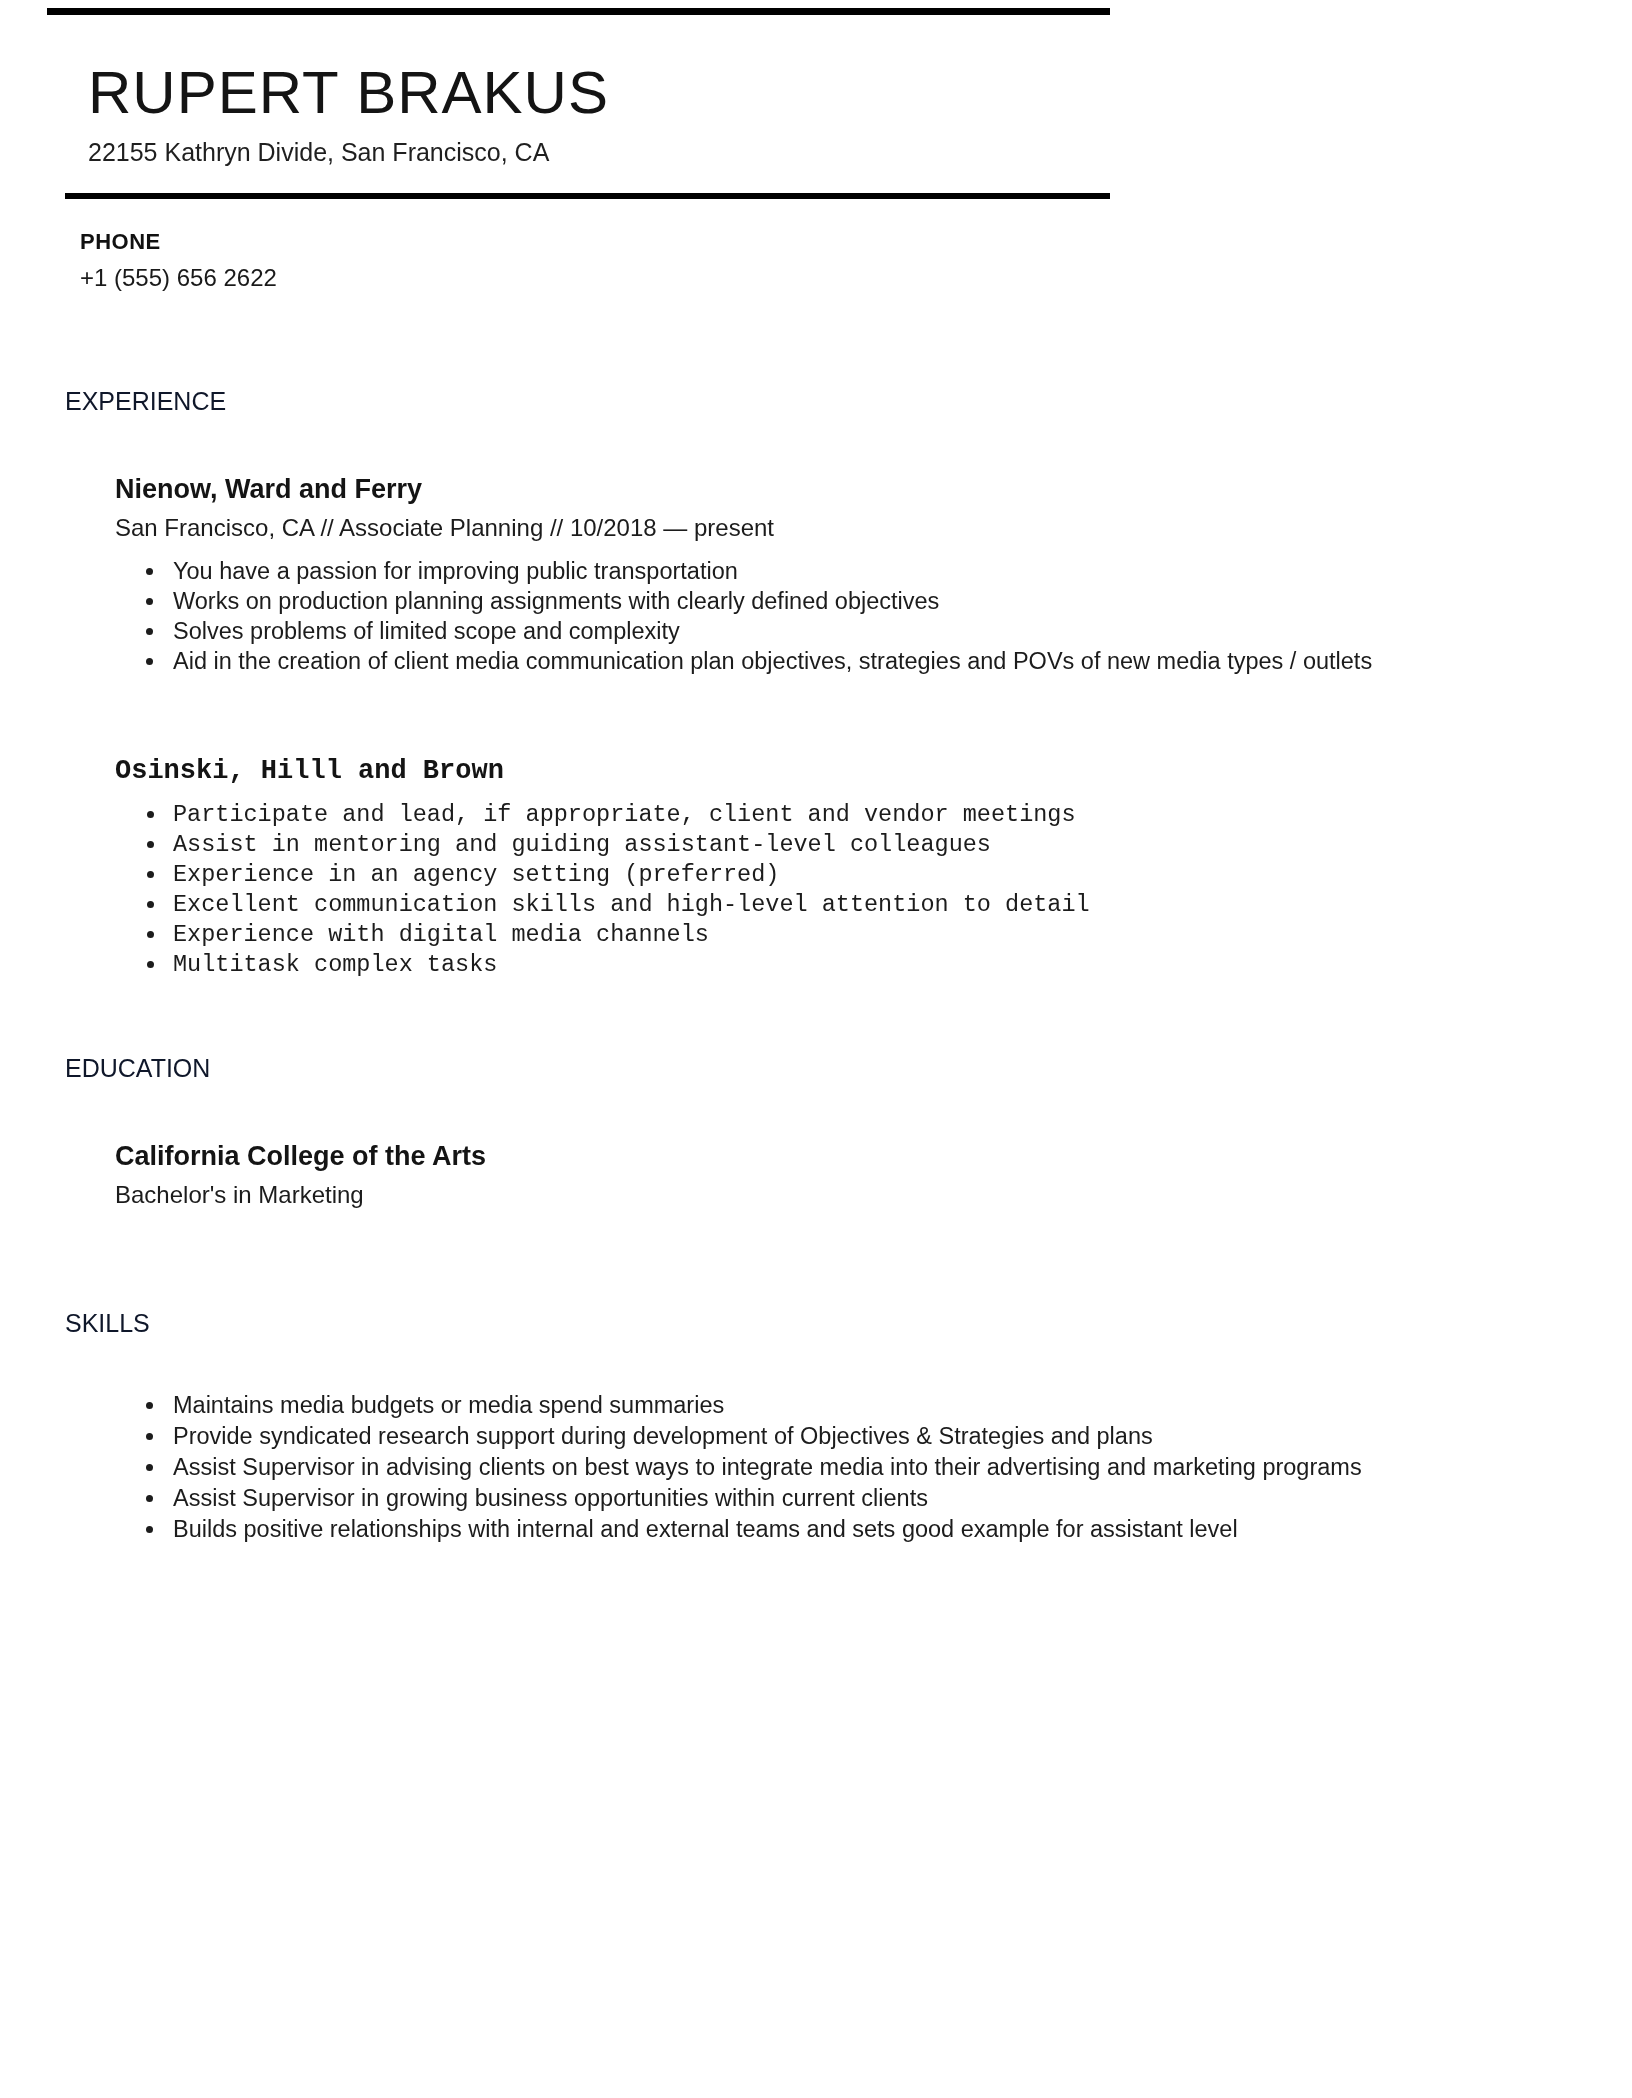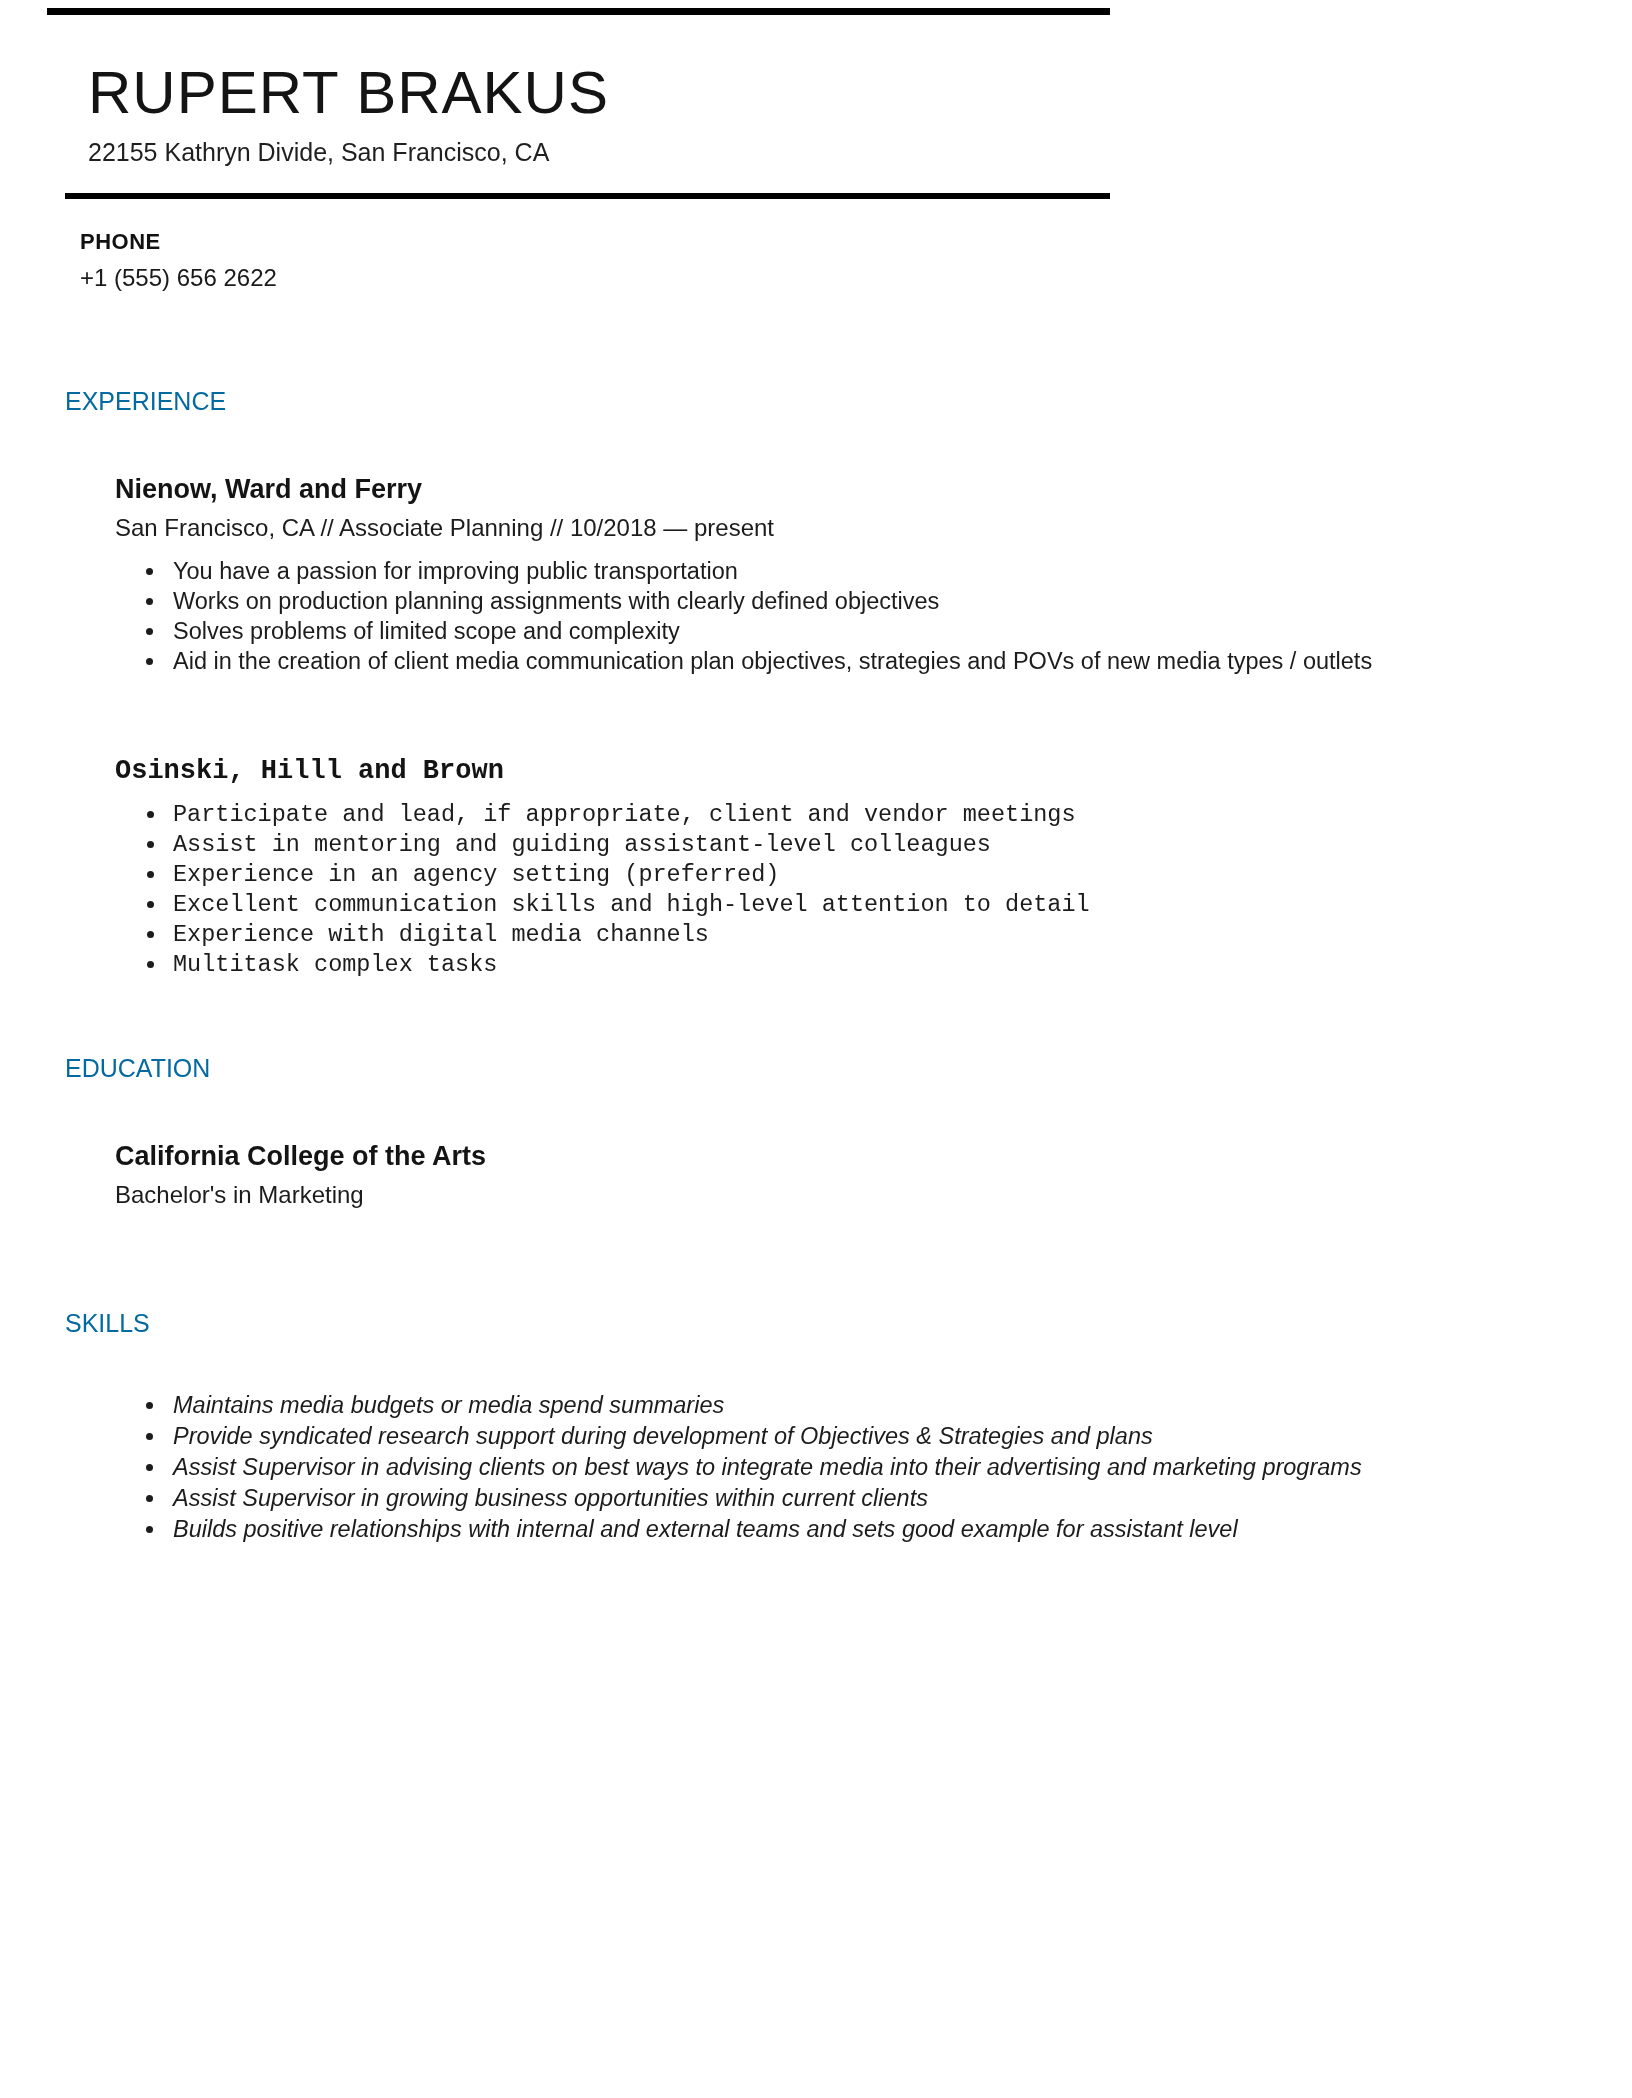--- a/index.html
+++ b/index.html
@@ -58,21 +58,21 @@
     color: #111;
   }
   .contact-value {
     margin-top: 9px;
     font-size: 24px;
   }
   .section-title {
     font-size: 25px;
     font-weight: 400;
     margin: 0;
-    color: #0369a1;
+    color: #0f172a;
   }
   .section-experience { margin-top: 95px; }
   .job { margin-left: 50px; }
   .job-1 { margin-top: 58px; }
   .job-2 { margin-top: 80px; font-family: Liberation Mono, monospace; }
   .job-company {
     font-size: 27px;
     font-weight: bold;
     margin: 0;
     color: #141414;
@@ -104,21 +104,21 @@
     color: #1c1c1c;
   }
   .section-skills { margin-top: 100px; }
   .skills-list {
     margin: 52px 0 0 0;
     padding-left: 102px;
     font-size: 23.5px;
     line-height: 31px;
     color: #1c1c1c;
   }
-  .skills-list li { padding-left: 6px; font-style: italic; }
+  .skills-list li { padding-left: 6px; }
 </style>
 </head>
 <body>
 
 <div class="page">
 
   <div class="top-bar"></div>
 
   <header>
     <h1 class="name">RUPERT BRAKUS</h1>

